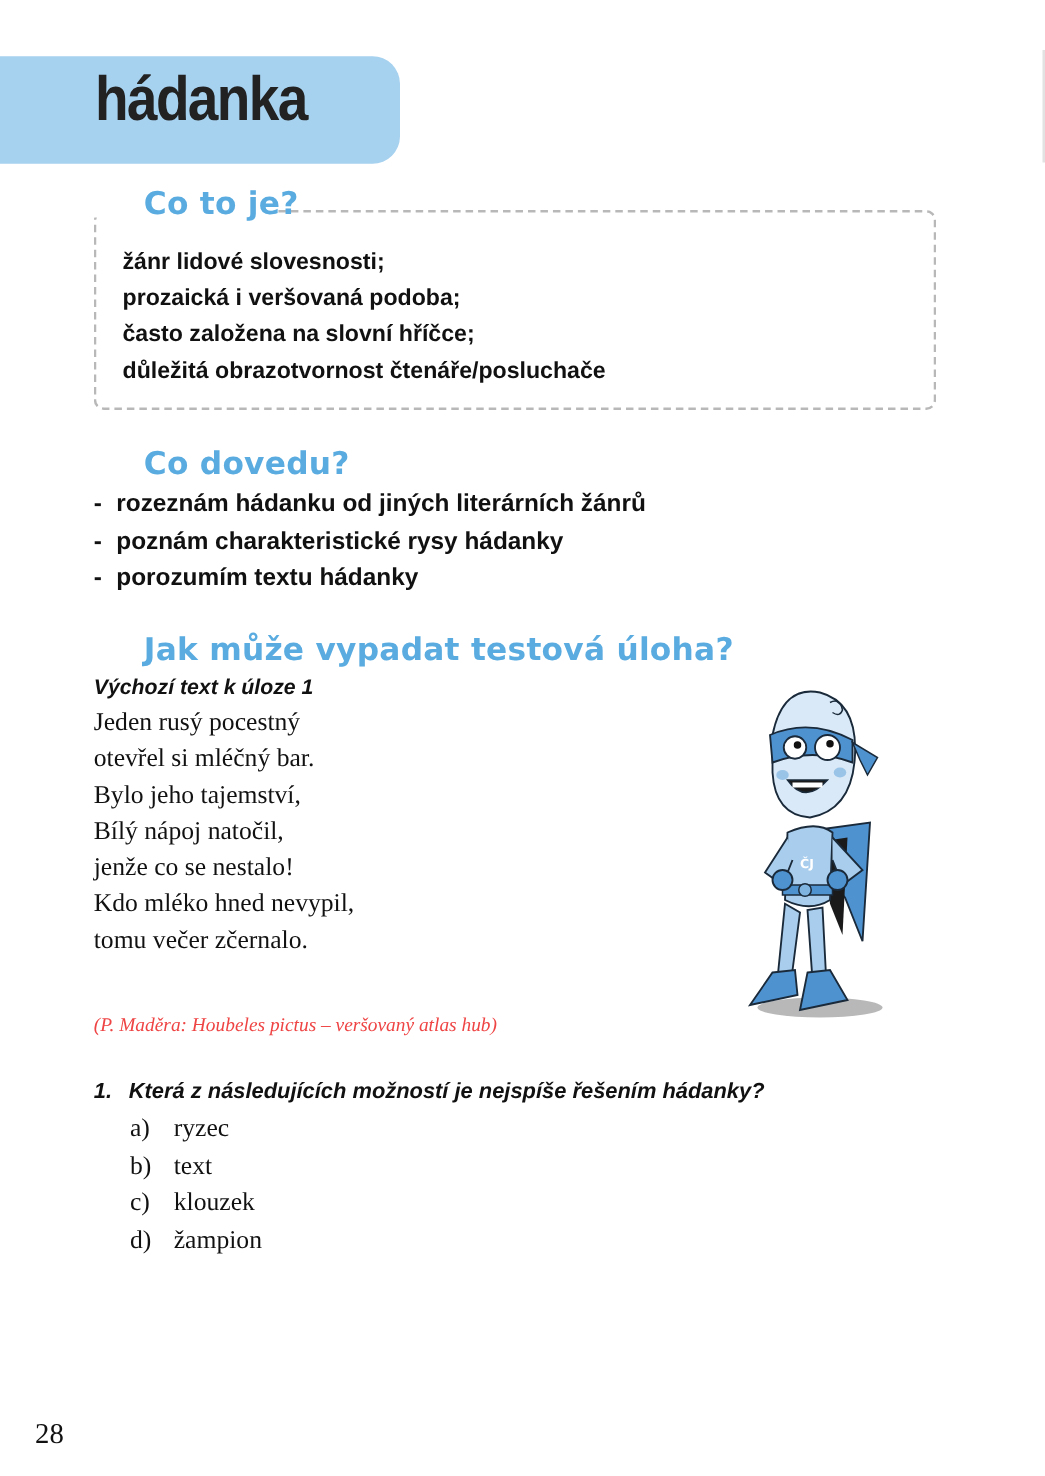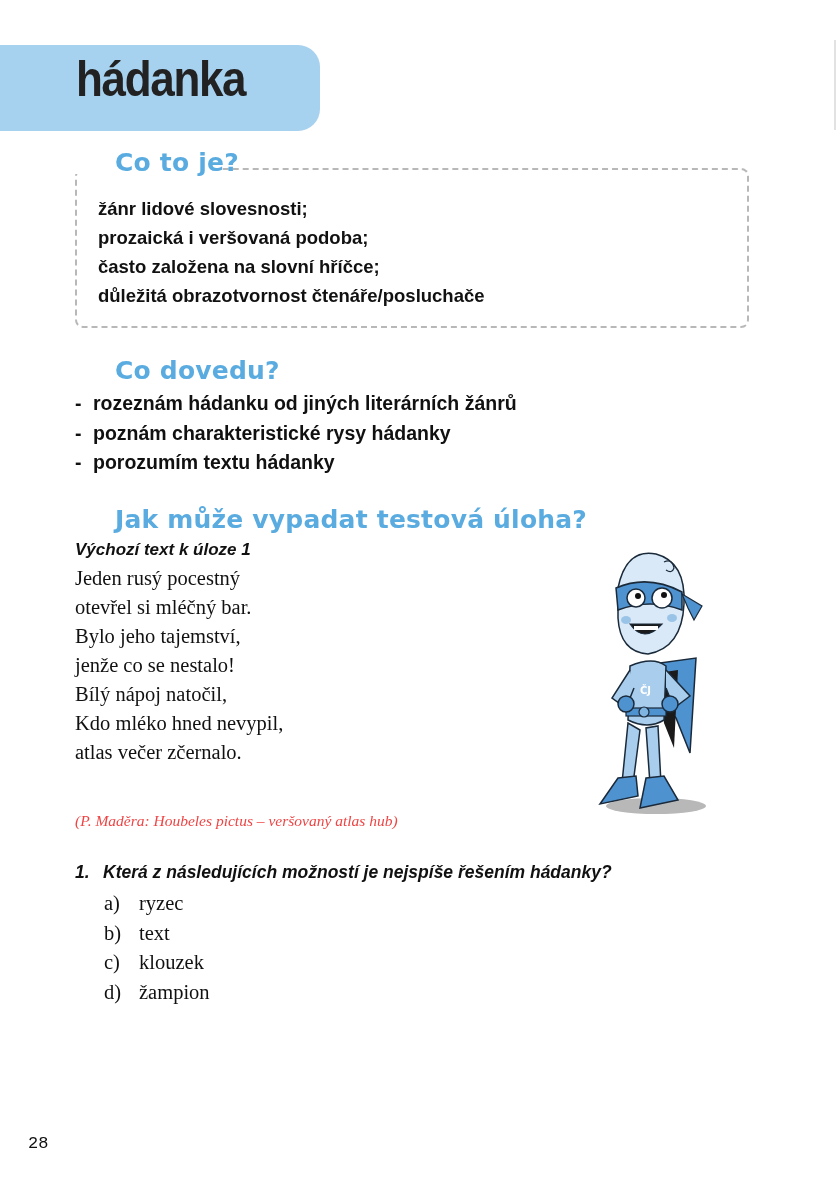--- a/index.html
+++ b/index.html
@@ -64,21 +64,21 @@
     font-size: 17.5px; color: #111;
   }
   .question .num { display: inline-block; width: 28px; }
   .options {
     position: absolute; left: 104px; top: 889px;
     font-family: "Liberation Serif", serif; font-size: 20.5px; line-height: 29.5px; color: #111;
   }
   .options .letter { display: inline-block; width: 35px; }
   .page-number {
     position: absolute; left: 28px; top: 1134px;
-    font-family: Liberation Mono, monospace; font-size: 17px; color: #111; text-align: right;
+    font-family: Liberation Serif, serif; font-size: 23px; color: #111; text-align: right;
   }
   .mascot { position: absolute; left: 578px; top: 548px; width: 150px; height: 272px; }
 </style>
 </head>
 <body>
 
 <div class="edge-line"></div>
 
 <div class="title-banner"></div>
 <div class="title-text">hádanka</div>
@@ -99,24 +99,24 @@
   <div><span class="dash">-</span><span>poznám charakteristické rysy hádanky</span></div>
   <div><span class="dash">-</span><span>porozumím textu hádanky</span></div>
 </div>
 
 <div class="h2" style="top:505px;">Jak může vypadat testová úloha?</div>
 <div class="subhead">Výchozí text k úloze 1</div>
 <div class="poem">
   <div>Jeden rusý pocestný</div>
   <div>otevřel si mléčný bar.</div>
   <div>Bylo jeho tajemství,</div>
+  <div>Bílý nápoj natočil,</div>
   <div>jenže co se nestalo!</div>
-  <div>Bílý nápoj natočil,</div>
   <div>Kdo mléko hned nevypil,</div>
-  <div>atlas večer zčernalo.</div>
+  <div>tomu večer zčernalo.</div>
 </div>
 <div class="citation">(P. Maděra: Houbeles pictus – veršovaný atlas hub)</div>
 
 <div class="question">
   <span class="num">1.</span><span>Která z následujících možností je nejspíše řešením hádanky?</span>
 </div>
 <div class="options">
   <div><span class="letter">a)</span><span>ryzec</span></div>
   <div><span class="letter">b)</span><span>text</span></div>
   <div><span class="letter">c)</span><span>klouzek</span></div>

